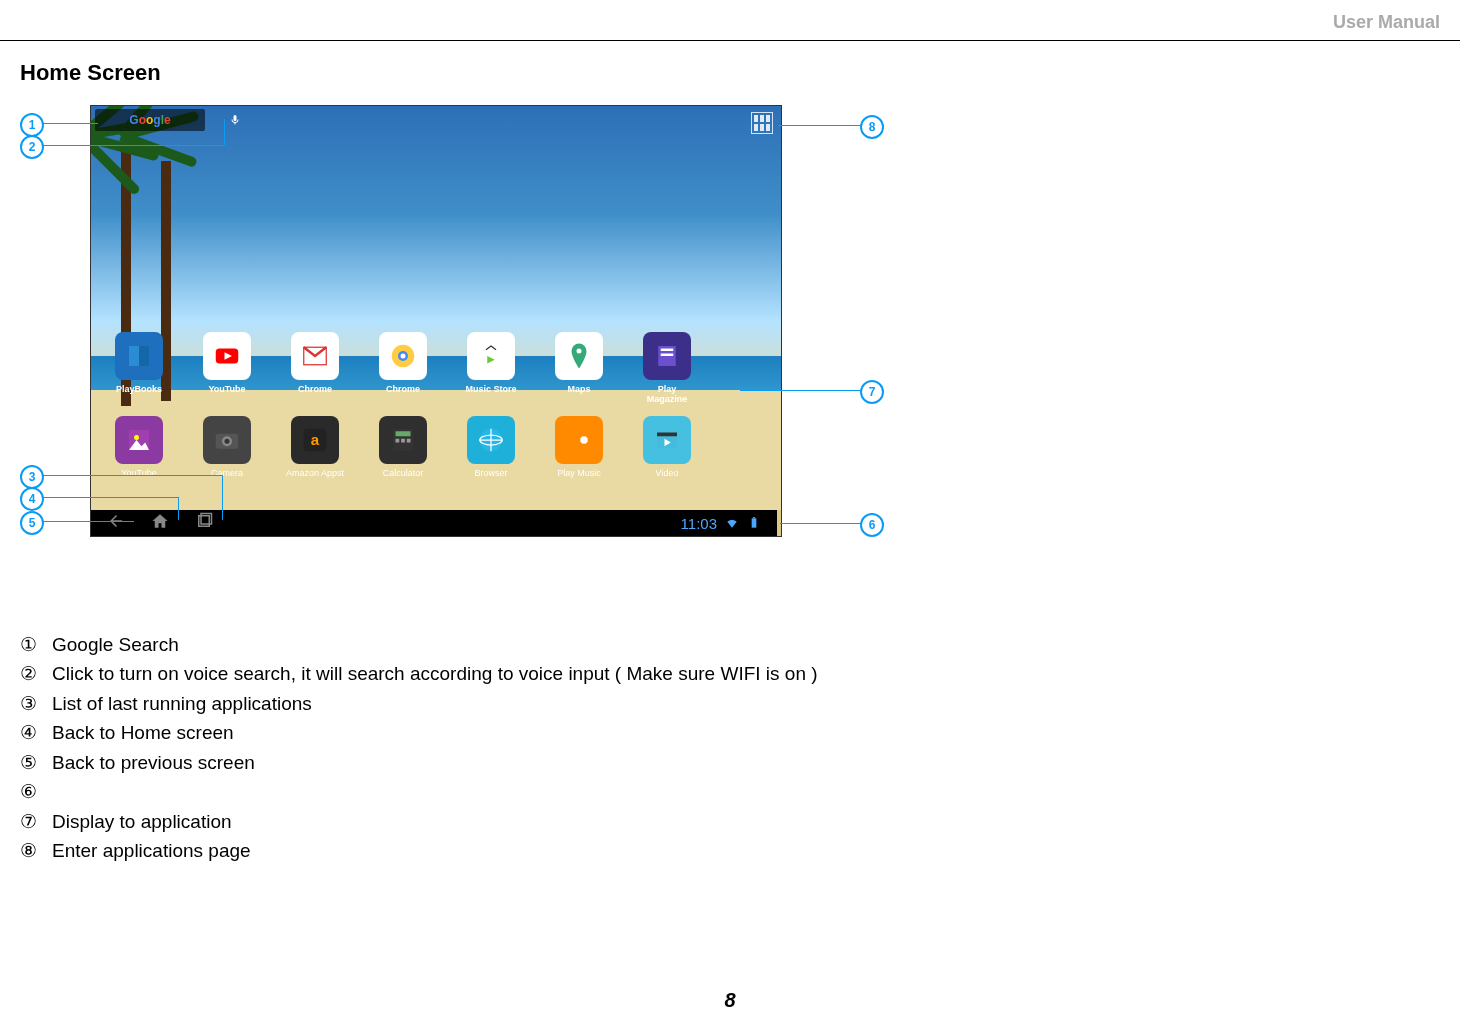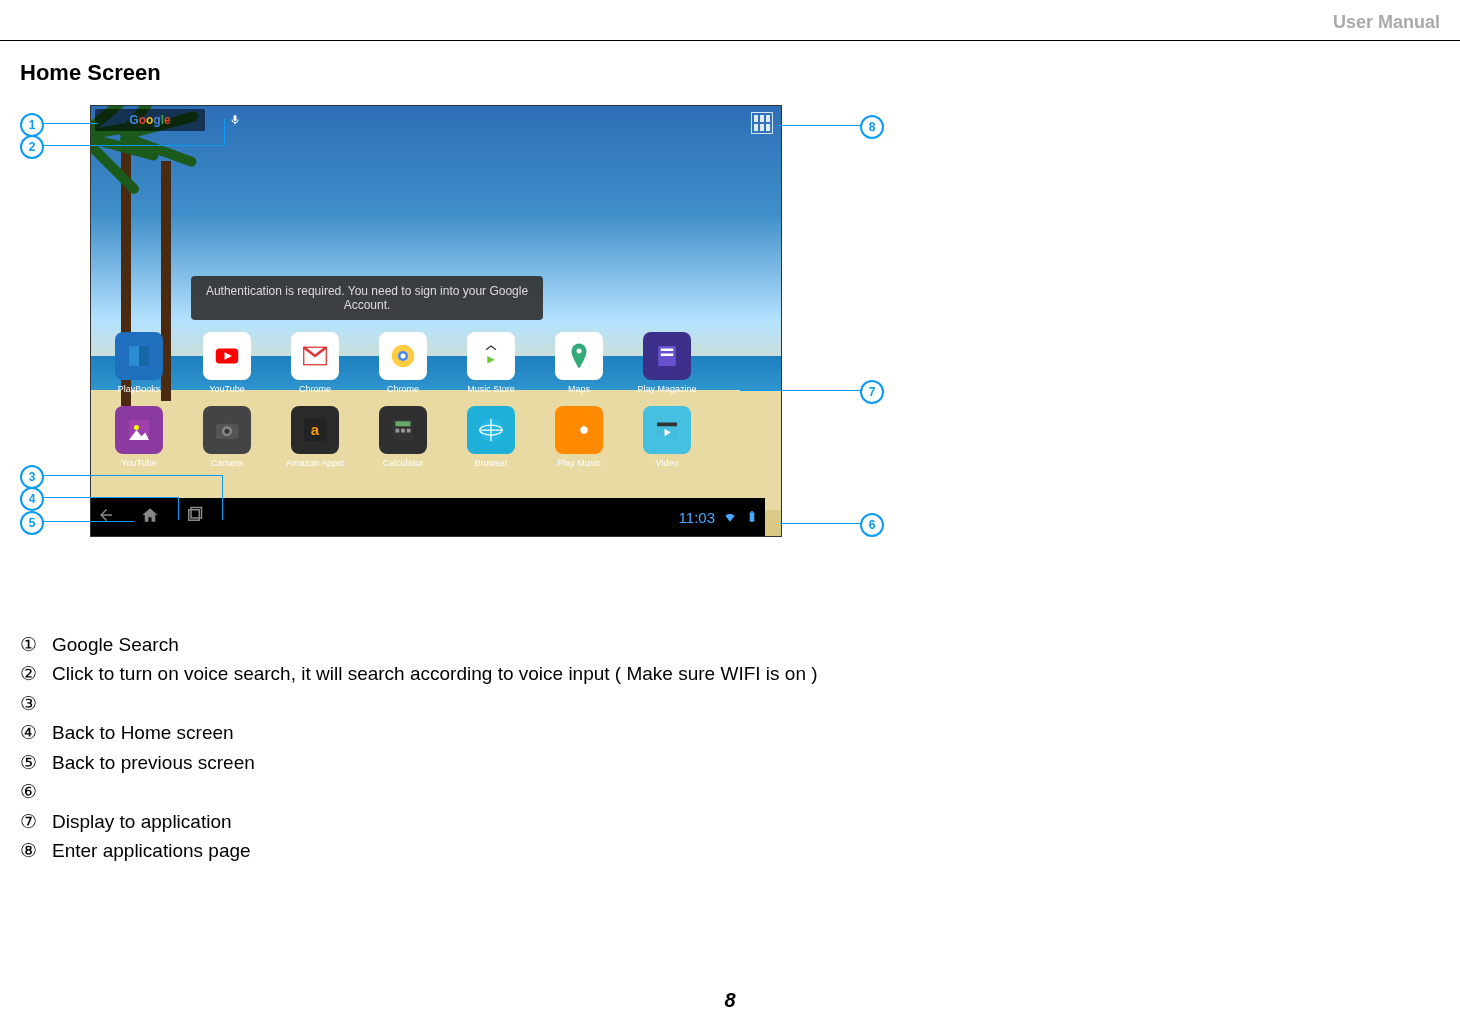--- a/index.html
+++ b/index.html
@@ -110,32 +110,32 @@
     position:absolute; top:170px; left:100px; width:340px;
     background:rgba(50,50,50,0.92); color:#ddd;
     font-size:12px; text-align:center; padding:8px 6px;
     border-radius:4px;
   }
   .icon-rows {
     position:absolute; bottom:34px; left:18px; right:18px;
     height:170px;
   }
   .row { display:flex; gap:28px; }
-  .row.r1 { margin-bottom:12px; }
+  .row.r1 { margin-bottom:12px;font-weight:bold; }
   .app-icon {
     width:60px; text-align:center; font-size:9px; color:#fff;
   }
   .ic {
     width:48px; height:48px; margin:0 auto 4px auto; border-radius:8px;
     display:flex; align-items:center; justify-content:center;
   }
   .navbar {
-    position:absolute; left:0; right:16px; bottom:0; height:38px;
+    position:absolute; left:0; right:4px; bottom:0; height:26px;
     background:#000; display:flex; align-items:center;
-    padding:0 6px;
+    padding:0 16px;
   }
   .nav-left { display:flex; gap:26px; align-items:center; }
   .nav-left svg { width:18px; height:18px; fill:#888; }
   .nav-right { margin-left:auto; display:flex; gap:8px; align-items:center; color:#4aa7ff; font-size:15px;}
   .nav-right svg { width:14px; height:14px; fill:#4aa7ff; }
 
   .callout-circle {
     position:absolute; width:20px; height:20px; border:2px solid #0a9bf5;
     border-radius:50%; color:#0a9bf5; font-size:12px; font-weight:bold;
     display:flex; align-items:center; justify-content:center;
@@ -203,21 +203,20 @@
       <div class="apps-btn">
         <div></div>
           <div></div>
           <div></div>
           <div></div>
           <div></div>
           <div></div>
       </div>
     </div>
 
-    <div class="toast">Authentication is required. You need to sign into your Google Account.</div>
 
     <div class="icon-rows">
       <div class="row r1" id="row1">
           <div class="app-icon">
             <div class="ic" style="background: rgb(31, 111, 191);">
               <svg viewBox="0 0 24 24" width="30" height="30">
                 <path d="M4 4h8v16H4z" fill="#2b8cd6"></path>
                 <path d="M12 4h8v16h-8z" fill="#1567a8"></path>
               </svg>
             </div>
@@ -419,20 +418,21 @@
     <div>
       <span class="num">①</span>
       <span>Google Search</span>
     </div>
     <div>
       <span class="num">②</span>
       <span>Click to turn on voice search, it will search according to voice input ( Make sure WIFI is on )</span>
     </div>
     <div>
       <span class="num">③</span>
+      <span>List of last running applications</span>
     </div>
     <div>
       <span class="num">④</span>
       <span>Back to Home screen</span>
     </div>
     <div>
       <span class="num">⑤</span>
       <span>Back to previous screen</span>
     </div>
     <div>

